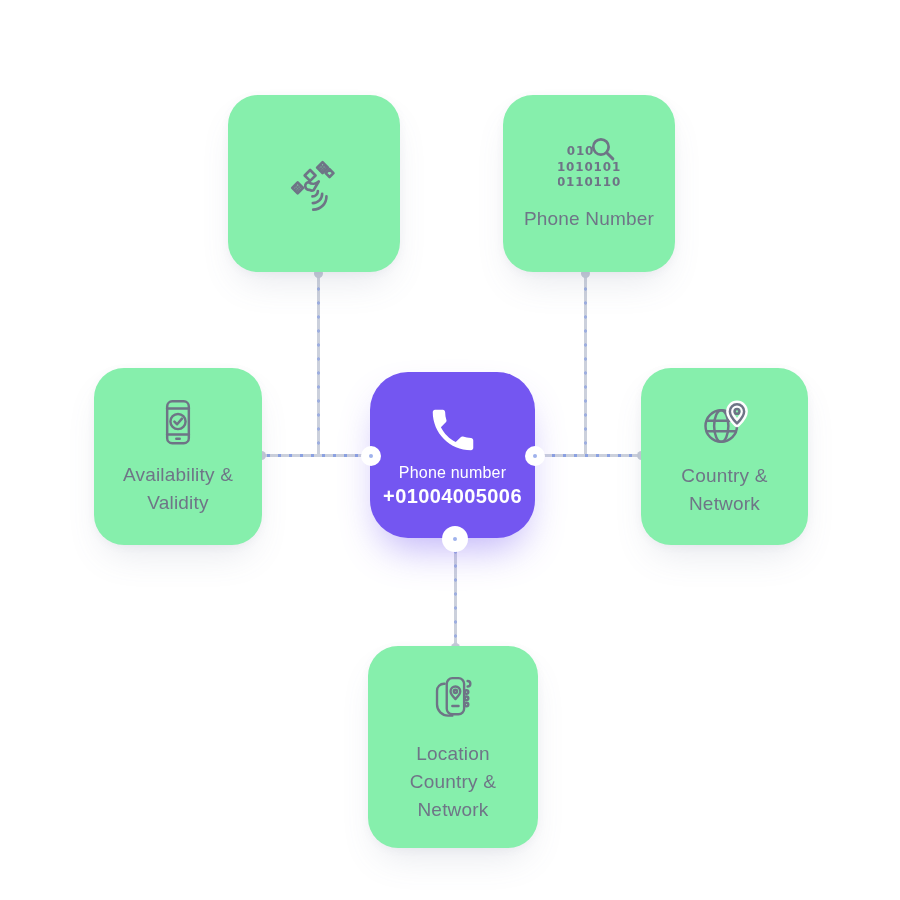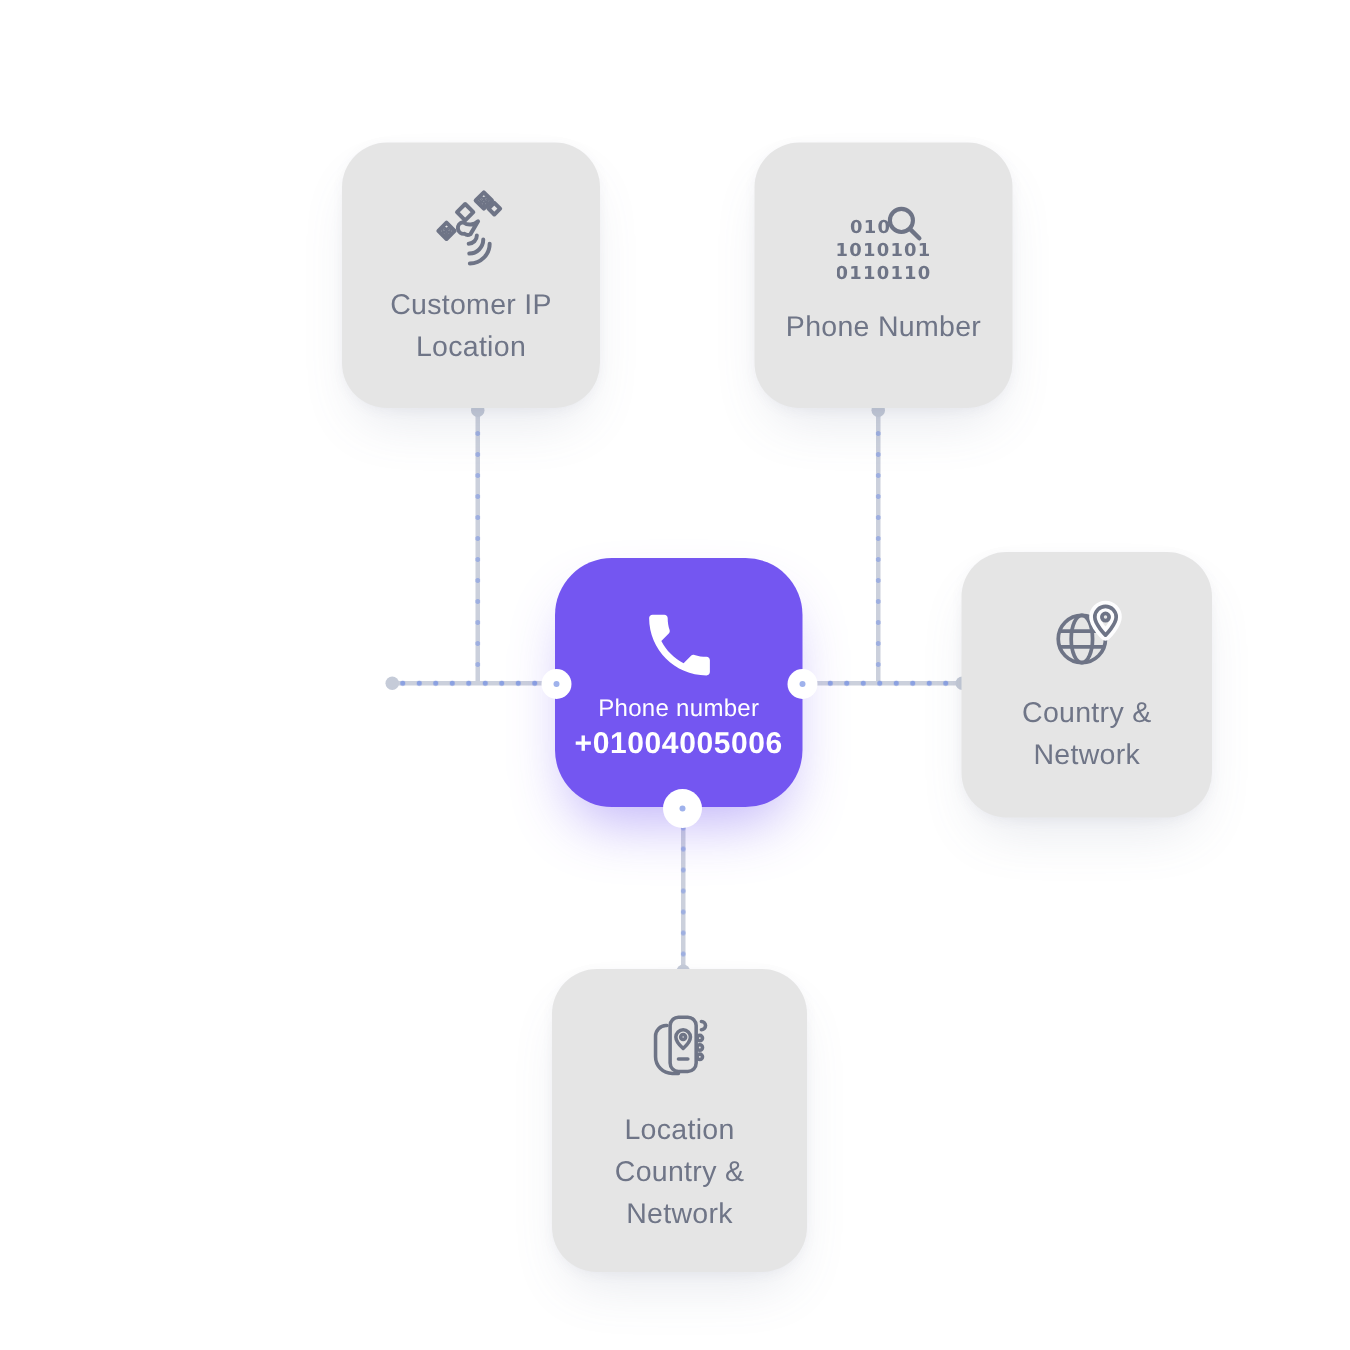--- a/index.html
+++ b/index.html
@@ -2,21 +2,21 @@
 <html><head>
 <meta charset="utf-8">
 <style>
   html,body{margin:0;padding:0;background:#ffffff;}
   body{font-family:"Liberation Sans",sans-serif;}
   .canvas{position:relative;width:900px;height:900px;margin:0 auto;background:#ffffff;overflow:hidden;}
 
   
   .card{
     position:absolute;
-    background:#e5e5e5;
+    background:#86efac;
     border-radius:30px;
     box-shadow:0 18px 36px -10px rgba(99,110,140,0.16), 0 2px 8px rgba(99,110,140,0.06);
     display:flex;flex-direction:column;align-items:center;justify-content:center;
     gap:12px;z-index:3;
   }
   .card .icon-box{display:flex;align-items:center;justify-content:center;}
   .card .label{
     text-align:center;color:#6F7587;font-size:19px;font-weight:500;
     line-height:28px;letter-spacing:.2px;
   }
@@ -88,41 +88,53 @@
           <circle cx="49" cy="14" r="0.9" fill="#6E7486"></circle>
         <circle cx="45" cy="18" r="0.9" fill="#6E7486"></circle>
           <circle cx="49" cy="18" r="0.9" fill="#6E7486"></circle>
         <path d="M56 17 L61 22 L56 27 L51 22 Z"></path>
         <path d="M30 33 a10 10 0 0 0 13 1 l-8 10 a4.5 4.5 0 0 1-5-1 a4.5 4.5 0 0 1 0-10 Z" transform="rotate(-8 34 40)"></path>
         <path d="M41 45 a7 7 0 0 1-7 7"></path>
         <path d="M46.5 48.5 a12 12 0 0 1-12 12"></path>
         <path d="M52 52 a17 17 0 0 1-17 17"></path>
       </svg>
     </div>
-    <div class="label">
-      <span>Customer IP</span>
-      <span>Location</span>
-    </div>
   </div>
 
   <div class="card card-tr">
     <div class="icon-box">
       <svg width="62" height="58" viewBox="0 0 72 68" fill="none">
         <text x="26" y="24" text-anchor="middle" font-size="14" font-weight="700" letter-spacing="1" fill="#6E7486">010</text>
         <text x="36" y="42" text-anchor="middle" font-size="14" font-weight="700" letter-spacing="1" fill="#6E7486">1010101</text>
         <text x="36" y="60" text-anchor="middle" font-size="14" font-weight="700" letter-spacing="1" fill="#6E7486">0110110</text>
         <circle cx="50" cy="14" r="9" stroke="#6E7486" stroke-width="3.2"></circle>
         <line x1="56.8" y1="20.8" x2="64" y2="28" stroke="#6E7486" stroke-width="3.4" stroke-linecap="round"></line>
       </svg>
     </div>
     <div class="label">
       <span>Phone Number</span>
     </div>
   </div>
 
+  <div class="card card-l">
+    <div class="icon-box">
+      <svg width="52" height="52" viewBox="0 0 72 72" fill="none" stroke="#6E7486" stroke-width="3.4" stroke-linecap="round" stroke-linejoin="round">
+        <rect x="21" y="6" width="30" height="58" rx="7"></rect>
+        <line x1="21" y1="16" x2="51" y2="16"></line>
+        <line x1="21" y1="52" x2="51" y2="52"></line>
+        <rect x="32" y="56" width="8" height="3.5" rx="1.5" fill="#6E7486" stroke="none"></rect>
+        <circle cx="36" cy="34" r="10.5"></circle>
+        <path d="M31 34 l3.8 3.8 L41.5 30"></path>
+      </svg>
+    </div>
+    <div class="label">
+      <span>Availability &amp;</span>
+      <span>Validity</span>
+    </div>
+  </div>
 
   <div class="card card-center">
     <div class="icon-box">
       <svg width="54" height="54" viewBox="0 0 24 24">
         <path fill="#ffffff" d="M6.62 10.79c1.44 2.83 3.76 5.14 6.59 6.59l2.2-2.21c.27-.27.67-.36 1.02-.24 1.12.37 2.33.57 3.57.57.55 0 1 .45 1 1V20c0 .55-.45 1-1 1-9.39 0-17-7.61-17-17 0-.55.45-1 1-1h3.5c.55 0 1 .45 1 1 0 1.25.2 2.45.57 3.57.11.35.03.74-.25 1.02l-2.2 2.2z"></path>
       </svg>
     </div>
     <div class="center-title">Phone number</div>
     <div class="center-number">+01004005006</div>
   </div>

